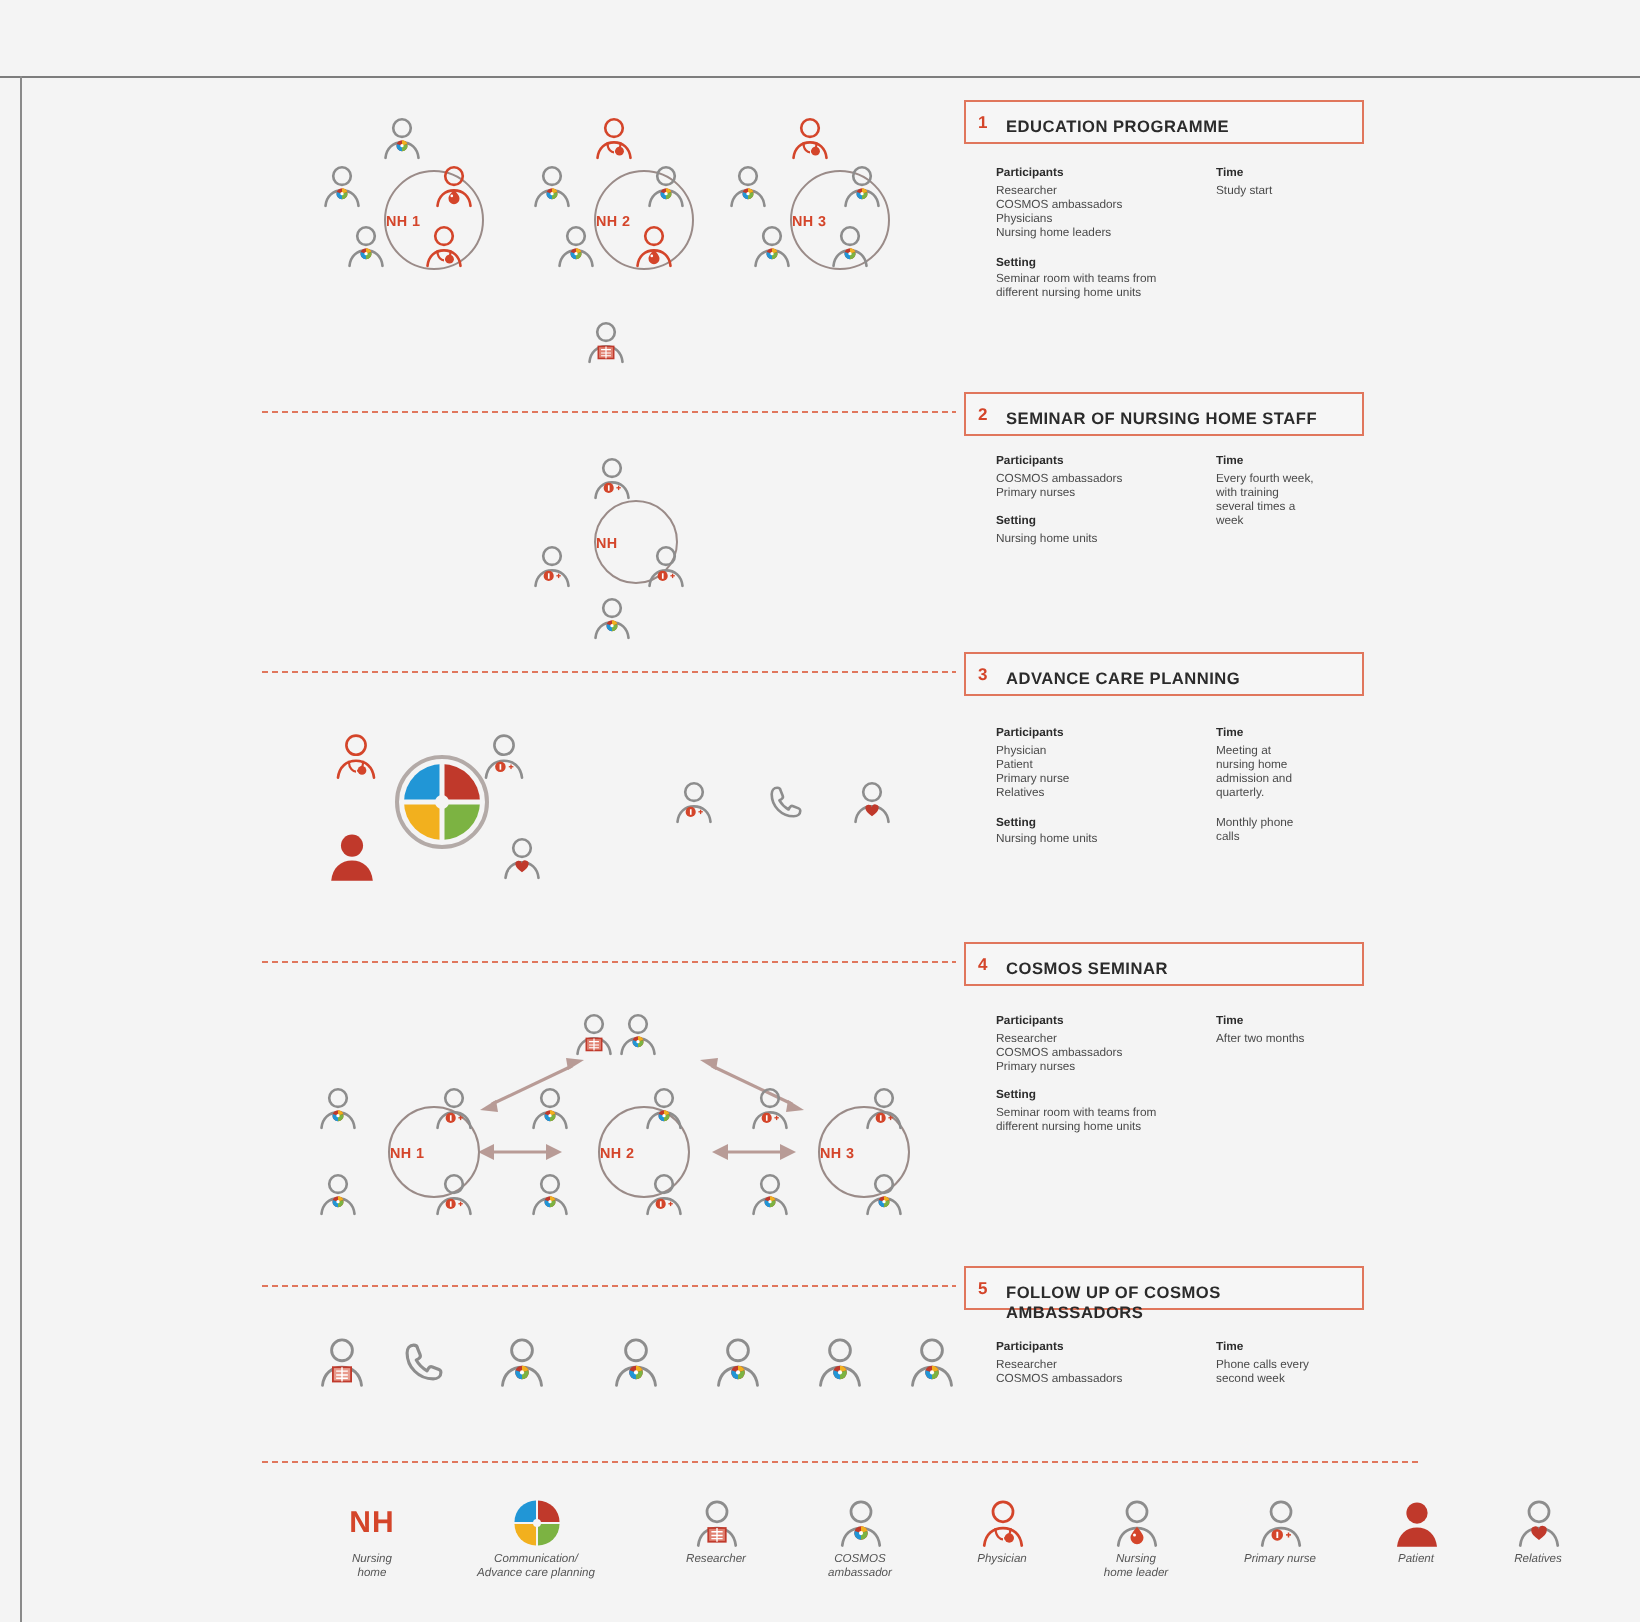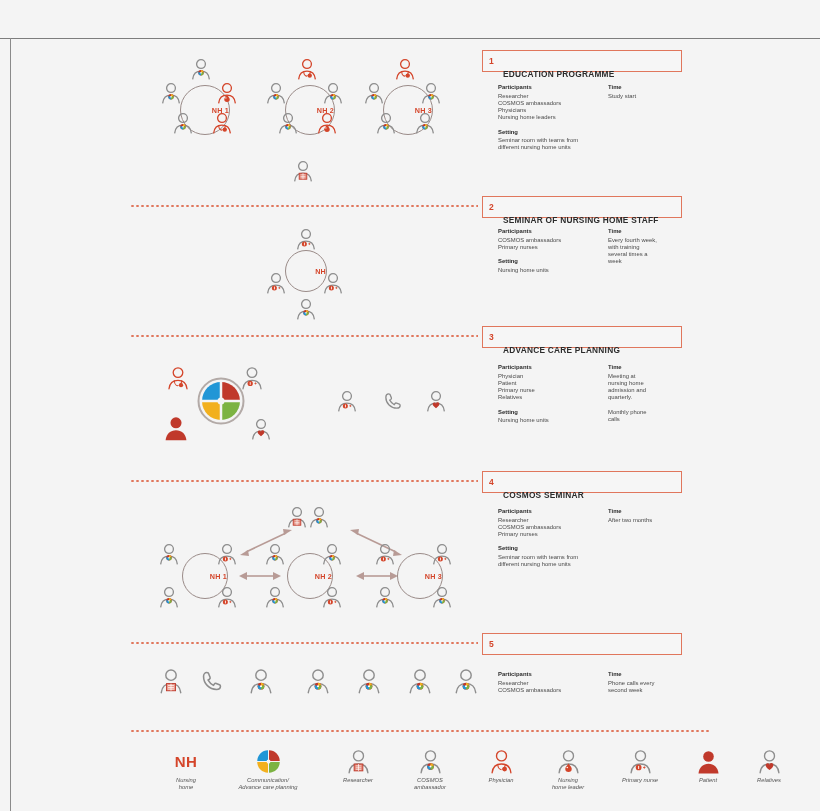--- a/index.html
+++ b/index.html
@@ -7,30 +7,30 @@
   #page{position:relative;width:820px;height:811px;background:#f4f4f4;overflow:hidden;}
   #topline{position:absolute;left:0;top:38px;width:820px;height:1px;background:#7d7d7d;}
   #frame{position:absolute;left:10px;top:38px;width:800px;height:773px;border-left:1px solid #8a8a8a;box-sizing:border-box;}
   .sec{position:absolute;left:0;right:0;}
   .dots{position:absolute;height:2px;left:130px;right:342px;
         background-image:radial-gradient(#e0765c 45%,transparent 46%);
         background-size:5px 2px;background-repeat:repeat-x;background-position:0 0;}
   .hdr{position:absolute;left:482px;width:200px;height:22px;box-sizing:border-box;
        border:1.5px solid #e0765c;background:#f6f6f6;}
   .hdr .num{position:absolute;left:6px;top:5px;font-size:8.5px;font-weight:bold;color:#d4452a;}
-  .hdr .ttl{position:absolute;left:20px;top:18px;font-size:8.3px;font-weight:bold;color:#2b2b2b;letter-spacing:.25px;}
+  .hdr .ttl{position:absolute;left:20px;top:7px;font-size:8.3px;font-weight:bold;color:#2b2b2b;letter-spacing:.25px;}
   .info{position:absolute;left:498px;font-size:5.9px;color:#4a4a4a;line-height:7.2px;}
   .info .col{position:absolute;top:0;}
   .info .cA{left:0;width:110px;}
   .info .cB{left:110px;width:95px;}
   .lbl{font-weight:bold;color:#2b2b2b;display:block;margin-bottom:1.5px;}
   .blk{display:block;margin-bottom:7px;}
   .ln{display:block;}
   .nh{position:absolute;border:1.1px solid #9a8b88;border-radius:50%;box-sizing:border-box;
-      display:flex;align-items:center;justify-content:flex-end;}
+      display:flex;align-items:center;justify-content:flex-start;margin-left:12px;}
   .nh span{font-size:7.2px;font-weight:bold;color:#d4452a;letter-spacing:.2px;}
   .fig{position:absolute;}
   .arw{position:absolute;}
   
   #legend{position:absolute;left:160px;top:748px;width:540px;height:55px;}
   .lgi{position:absolute;top:0;text-align:center;}
   .lgi .ic{height:26px;display:flex;align-items:flex-end;justify-content:center;}
   .lgi .cap{margin-top:3px;font-size:5.8px;font-style:italic;color:#555;line-height:7px;}
   .nhbig{font-size:15px;font-weight:bold;color:#d4452a;letter-spacing:.5px;line-height:24px;}
 </style>
@@ -650,20 +650,21 @@
         <path d="M20 27l4.7-1.6A5 5 0 0120 32z" fill="#7cb342"></path>
         <path d="M20 27v5a5 5 0 01-4.7-6.6z" fill="#2196d6"></path>
         <circle cx="20" cy="27" r="1.5" fill="#fff"></circle>
       </svg>
   </div>
 
   <div class="sec" style="top:0">
     <div class="dots" style="top:642px"></div>
     <div class="hdr" style="top:633px">
       <span class="num">5</span>
+      <span class="ttl">FOLLOW UP OF COSMOS AMBASSADORS</span>
     </div>
     <div class="info" style="top:671px">
       <div class="col cA">
         <span class="blk">
           <span class="lbl">Participants</span>
           <span class="ln">Researcher</span>
           <span class="ln">COSMOS ambassadors</span>
         </span>
       </div>
       <div class="col cB">

